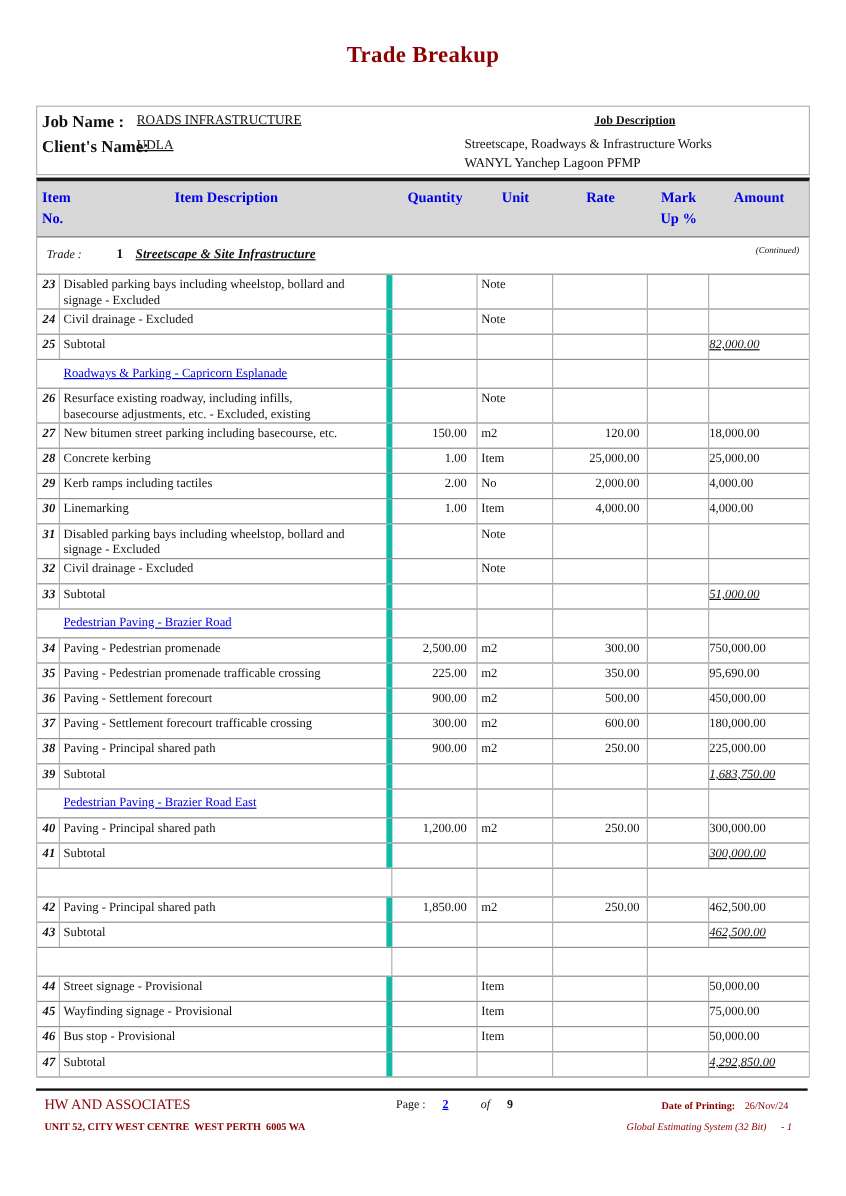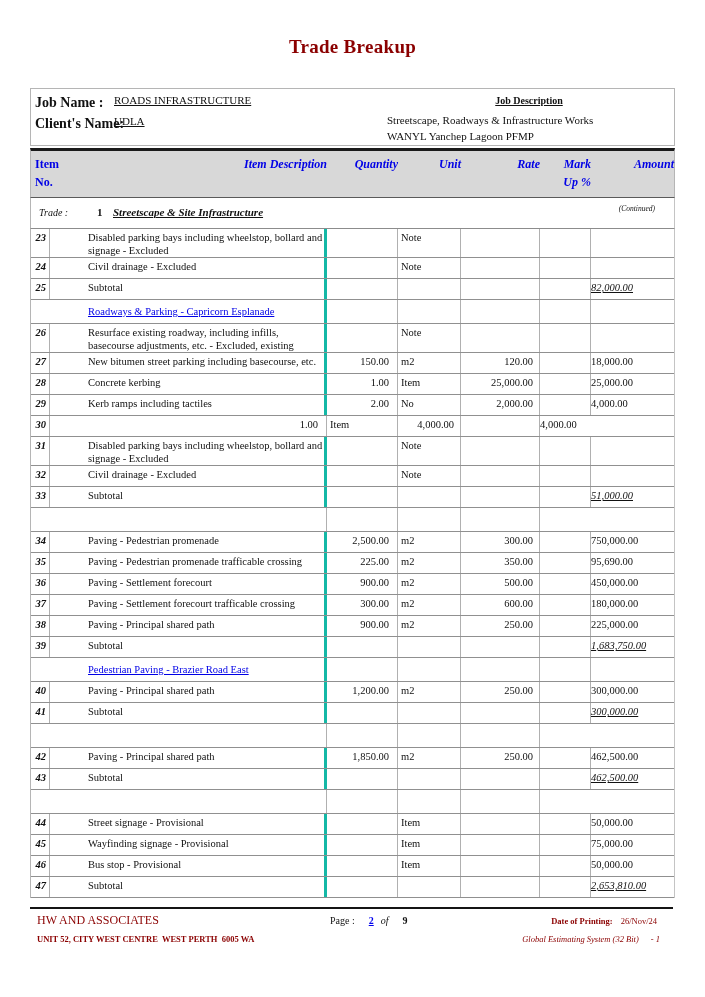--- a/index.html
+++ b/index.html
@@ -28,59 +28,59 @@
   .grid7 { display:grid; grid-template-columns:19px 277px 71px 63px 79px 51px auto; }
 
   .thead { background:var(--header-bg,#d8d8d8); height:50px;
            border-top:3px solid #1a1a1a; border-bottom:1px solid #5a5a5a;
            border-left:1px solid #b5b5b5; border-right:1px solid #b5b5b5; }
   .hcell { display:flex; flex-direction:column; justify-content:space-between;
            padding:6px 0 7px 0; overflow:visible; }
   .hcell span { color:var(--header-blue,#0000e6); font-weight:bold; font-size:12px;
                 white-space:nowrap; display:block; }
   .hc-left span { text-align:left; padding-left:4px; }
-  .hc-center span { text-align:right;font-style:italic; }
+  .hc-center span { text-align:center; }
 
   .trade-row { position:relative; height:31px; background:#fff;
                border-left:1px solid #b5b5b5; border-right:1px solid #c4c4c4;
                border-bottom:1px solid #8c8c8c; }
   .trade-lbl { position:absolute; left:8px; top:9px; font-size:10px; font-style:italic; }
   .trade-num { position:absolute; left:66px; top:8px; font-size:11px; font-weight:bold; }
   .trade-name { position:absolute; left:82px; top:8px; font-size:11px; font-weight:bold;
                 font-style:italic; text-decoration:underline; }
-  .trade-cont { position:absolute; right:19px; top:6px; font-size:7.5px; font-style:italic; }
+  .trade-cont { position:absolute; right:8px; top:6px; font-size:7.5px; font-style:italic; }
 
   .tbody { border-left:1px solid #b5b5b5; border-right:1px solid #c4c4c4; }
   .row { border-bottom:1px solid #909090; min-height:21px; }
   .row.h2 { min-height:29px; }
   .row.section { min-height:24px; }
   .c { font-size:10.5px; padding-top:2px; line-height:13px; overflow:hidden; }
   .c.no { border-right:1px solid #b0b0b0; text-align:right; padding-right:3px;
           font-weight:bold;font-style:italic; }
-  .c.desc { border-right:3px solid #14b8a6; padding-left:3px;margin-left:35px; }
+  .c.desc { border-right:5px solid #14b8a6; padding-left:3px; }
   .c.qty { border-right:1px solid #b0b0b0; text-align:right; padding-right:8px; }
   .c.unit { border-right:1px solid #b0b0b0; padding-left:3px; }
   .c.rate { border-right:1px solid #b0b0b0; text-align:right; padding-right:6px; }
   .c.mark { border-right:1px solid #b0b0b0; }
   .c.amt { text-align:left; padding-right:7px; }
   .row.section .c.no { border-right-color:transparent; }
   .row.section .c { padding-top:5px; }
   .seclink { color:var(--link-blue,#0000e6); text-decoration:underline; }
   .row.subtotal .c.amt { font-style:italic; text-decoration:underline; }
 
   
   .footer-rule { position:absolute; left:30px; top:907px; width:643px;
                  border-top:2.5px solid #141414; }
   .footer { position:absolute; left:30px; top:912px; width:645px; height:45px; }
   .f-company { position:absolute; left:7px; top:1px; font-size:12px;
                color:var(--maroon,#8b0000); }
   .f-page { position:absolute; left:300px; top:3px; font-size:10px; color:#111; }
   .f-page .pg-num { color:var(--page-blue,#0000ee); font-weight:bold;
                     text-decoration:underline; margin-left:14px; }
-  .f-page .pg-of { font-style:italic; margin-left:7px; }
+  .f-page .pg-of { font-style:italic; margin-left:27px; }
   .f-page .pg-total { font-weight:bold; margin-left:14px; }
   .f-date { position:absolute; right:18px; top:4px; font-size:8.5px;
             color:var(--maroon,#8b0000); }
   .f-date .d-lbl { font-weight:bold; }
   .f-date .d-val { margin-left:8px; }
   .f-address { position:absolute; left:7px; top:22px; font-size:8.5px; font-weight:bold;
                color:var(--maroon,#8b0000); white-space:pre; }
   .f-system { position:absolute; right:15px; top:22px; font-size:8.5px; font-style:italic;
               color:var(--maroon,#8b0000); }
   .f-system .s-suffix { margin-left:12px; }
@@ -209,20 +209,21 @@
           <div class="c no">29</div>
           <div class="c desc">Kerb ramps including tactiles</div>
           <div class="c qty">2.00</div>
           <div class="c unit">No</div>
           <div class="c rate">2,000.00</div>
           <div class="c mark"></div>
           <div class="c amt">4,000.00</div>
         </div>
         <div class="row grid7 item">
           <div class="c no">30</div>
+          <div class="c desc">Linemarking</div>
           <div class="c qty">1.00</div>
           <div class="c unit">Item</div>
           <div class="c rate">4,000.00</div>
           <div class="c mark"></div>
           <div class="c amt">4,000.00</div>
         </div>
         <div class="row grid7 item h2">
           <div class="c no">31</div>
           <div class="c desc">Disabled parking bays including wheelstop, bollard and<br>signage - Excluded</div>
           <div class="c qty"></div>
@@ -244,20 +245,21 @@
           <div class="c no">33</div>
           <div class="c desc">Subtotal</div>
           <div class="c qty"></div>
           <div class="c unit"></div>
           <div class="c rate"></div>
           <div class="c mark"></div>
           <div class="c amt">51,000.00</div>
         </div>
         <div class="row grid7 section">
           <div class="c no"></div>
+          <div class="c desc"><span class="seclink">Pedestrian Paving - Brazier Road</span></div>
           <div class="c qty"></div>
           <div class="c unit"></div>
           <div class="c rate"></div>
           <div class="c mark"></div>
           <div class="c amt"></div>
         </div>
         <div class="row grid7 item">
           <div class="c no">34</div>
           <div class="c desc">Paving - Pedestrian promenade</div>
           <div class="c qty">2,500.00</div>
@@ -399,21 +401,21 @@
           <div class="c mark"></div>
           <div class="c amt">50,000.00</div>
         </div>
         <div class="row grid7 subtotal">
           <div class="c no">47</div>
           <div class="c desc">Subtotal</div>
           <div class="c qty"></div>
           <div class="c unit"></div>
           <div class="c rate"></div>
           <div class="c mark"></div>
-          <div class="c amt">2,653,810.00</div>
+          <div class="c amt">4,292,850.00</div>
         </div>
       </div>
   </div>
 
   <div class="footer-rule"></div>
 
   <div class="footer">
     <span class="f-company">HW AND ASSOCIATES</span>
     <span class="f-page">
       <span>Page :</span><span class="pg-num">2</span><span class="pg-of">of</span><span class="pg-total">9</span>

